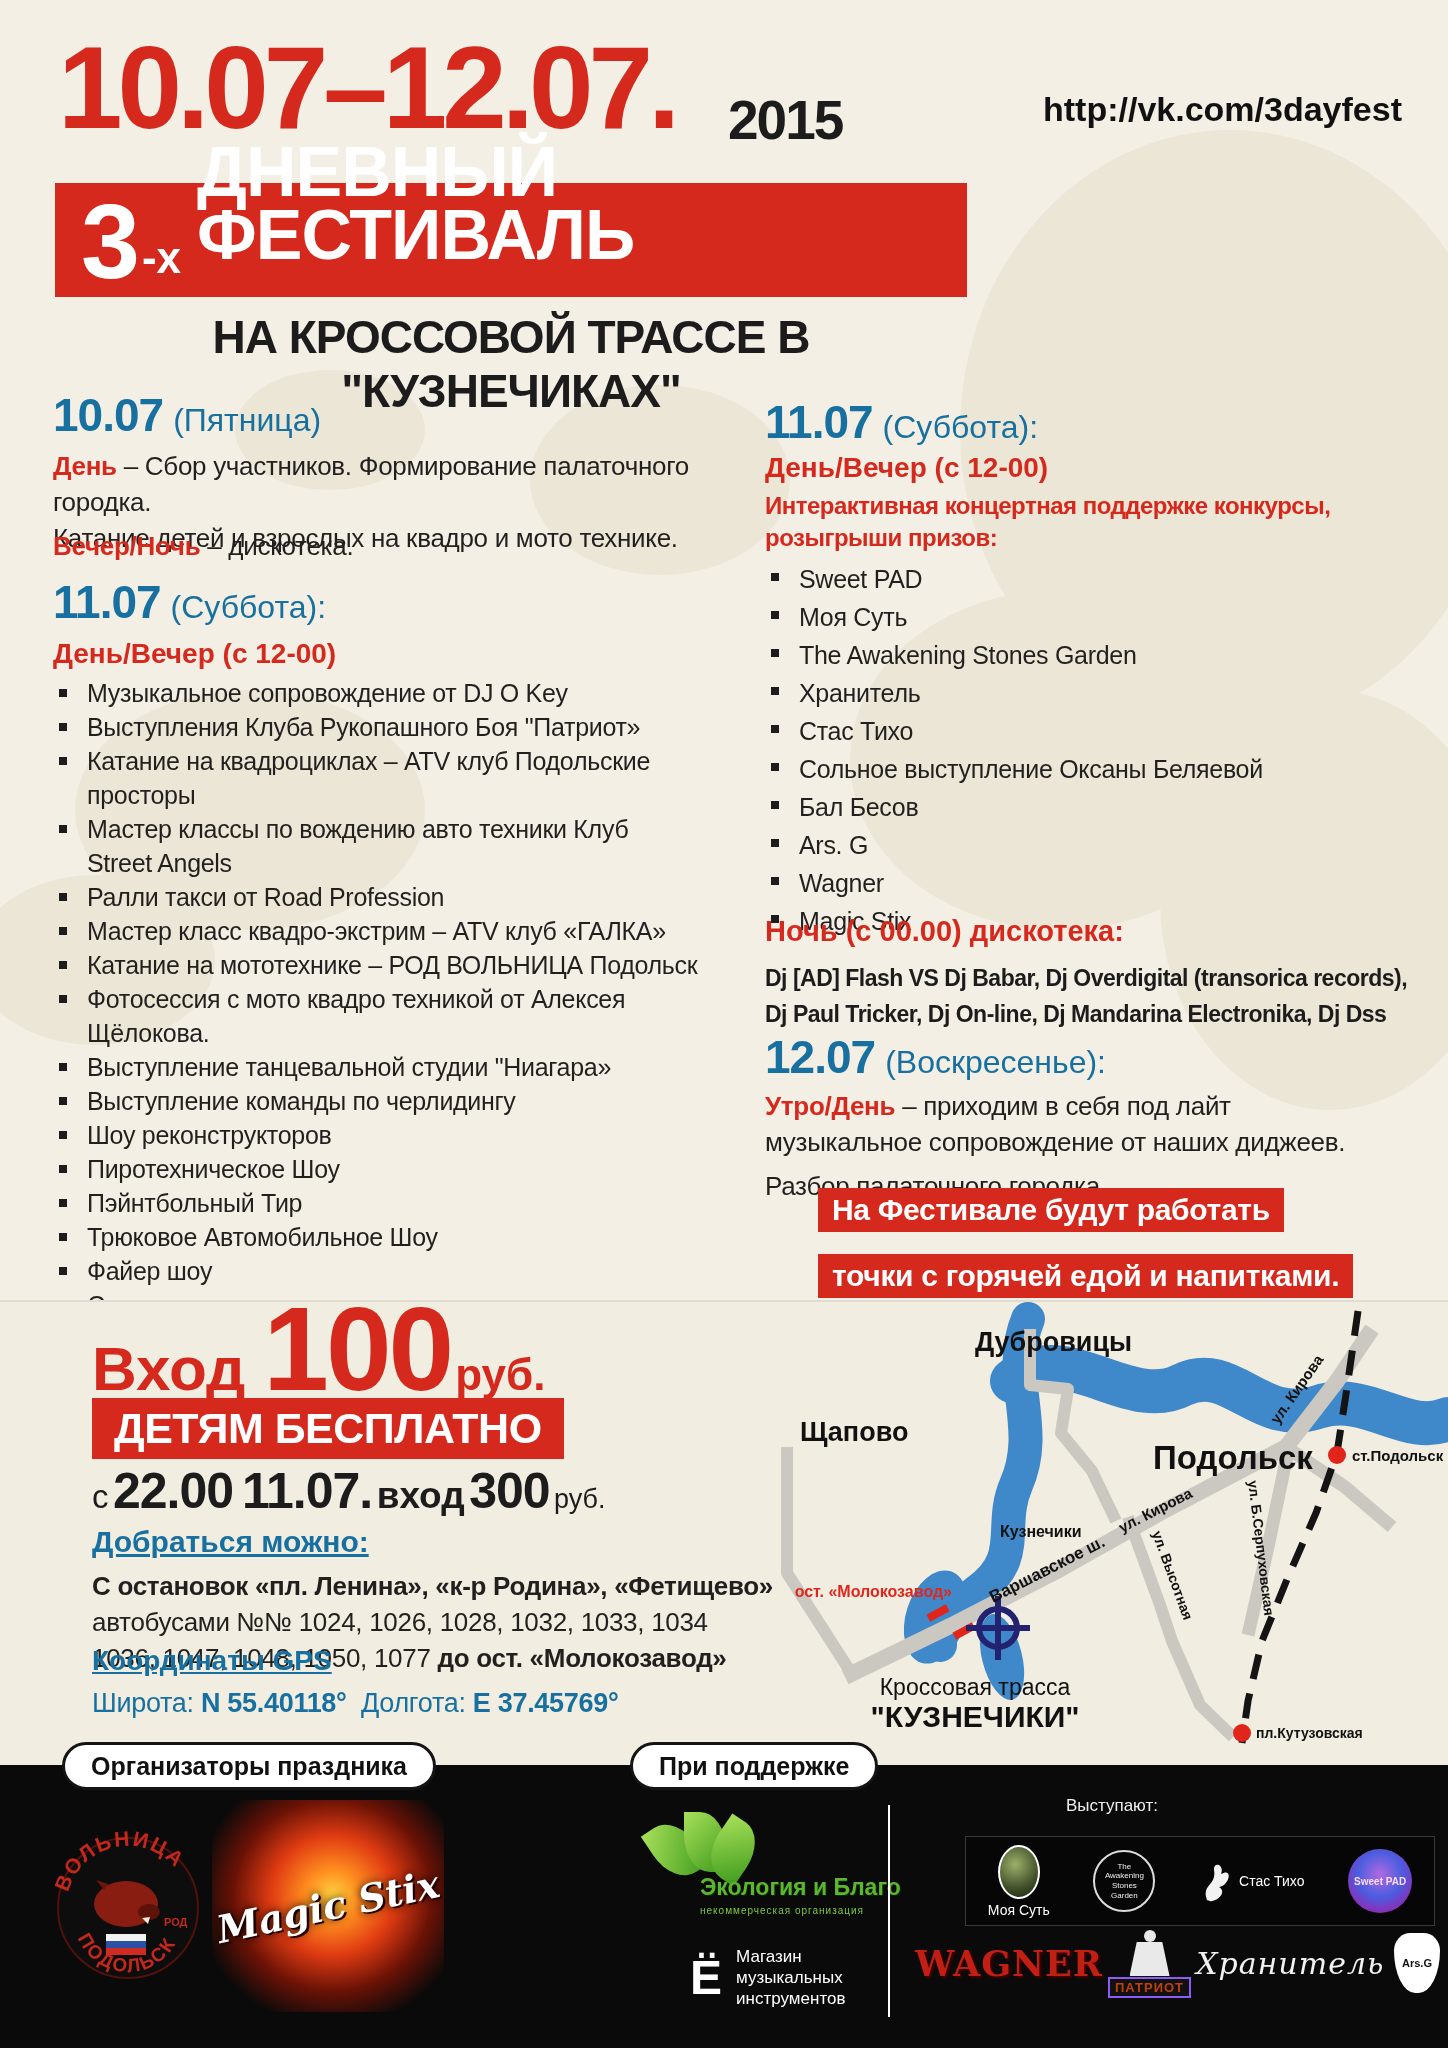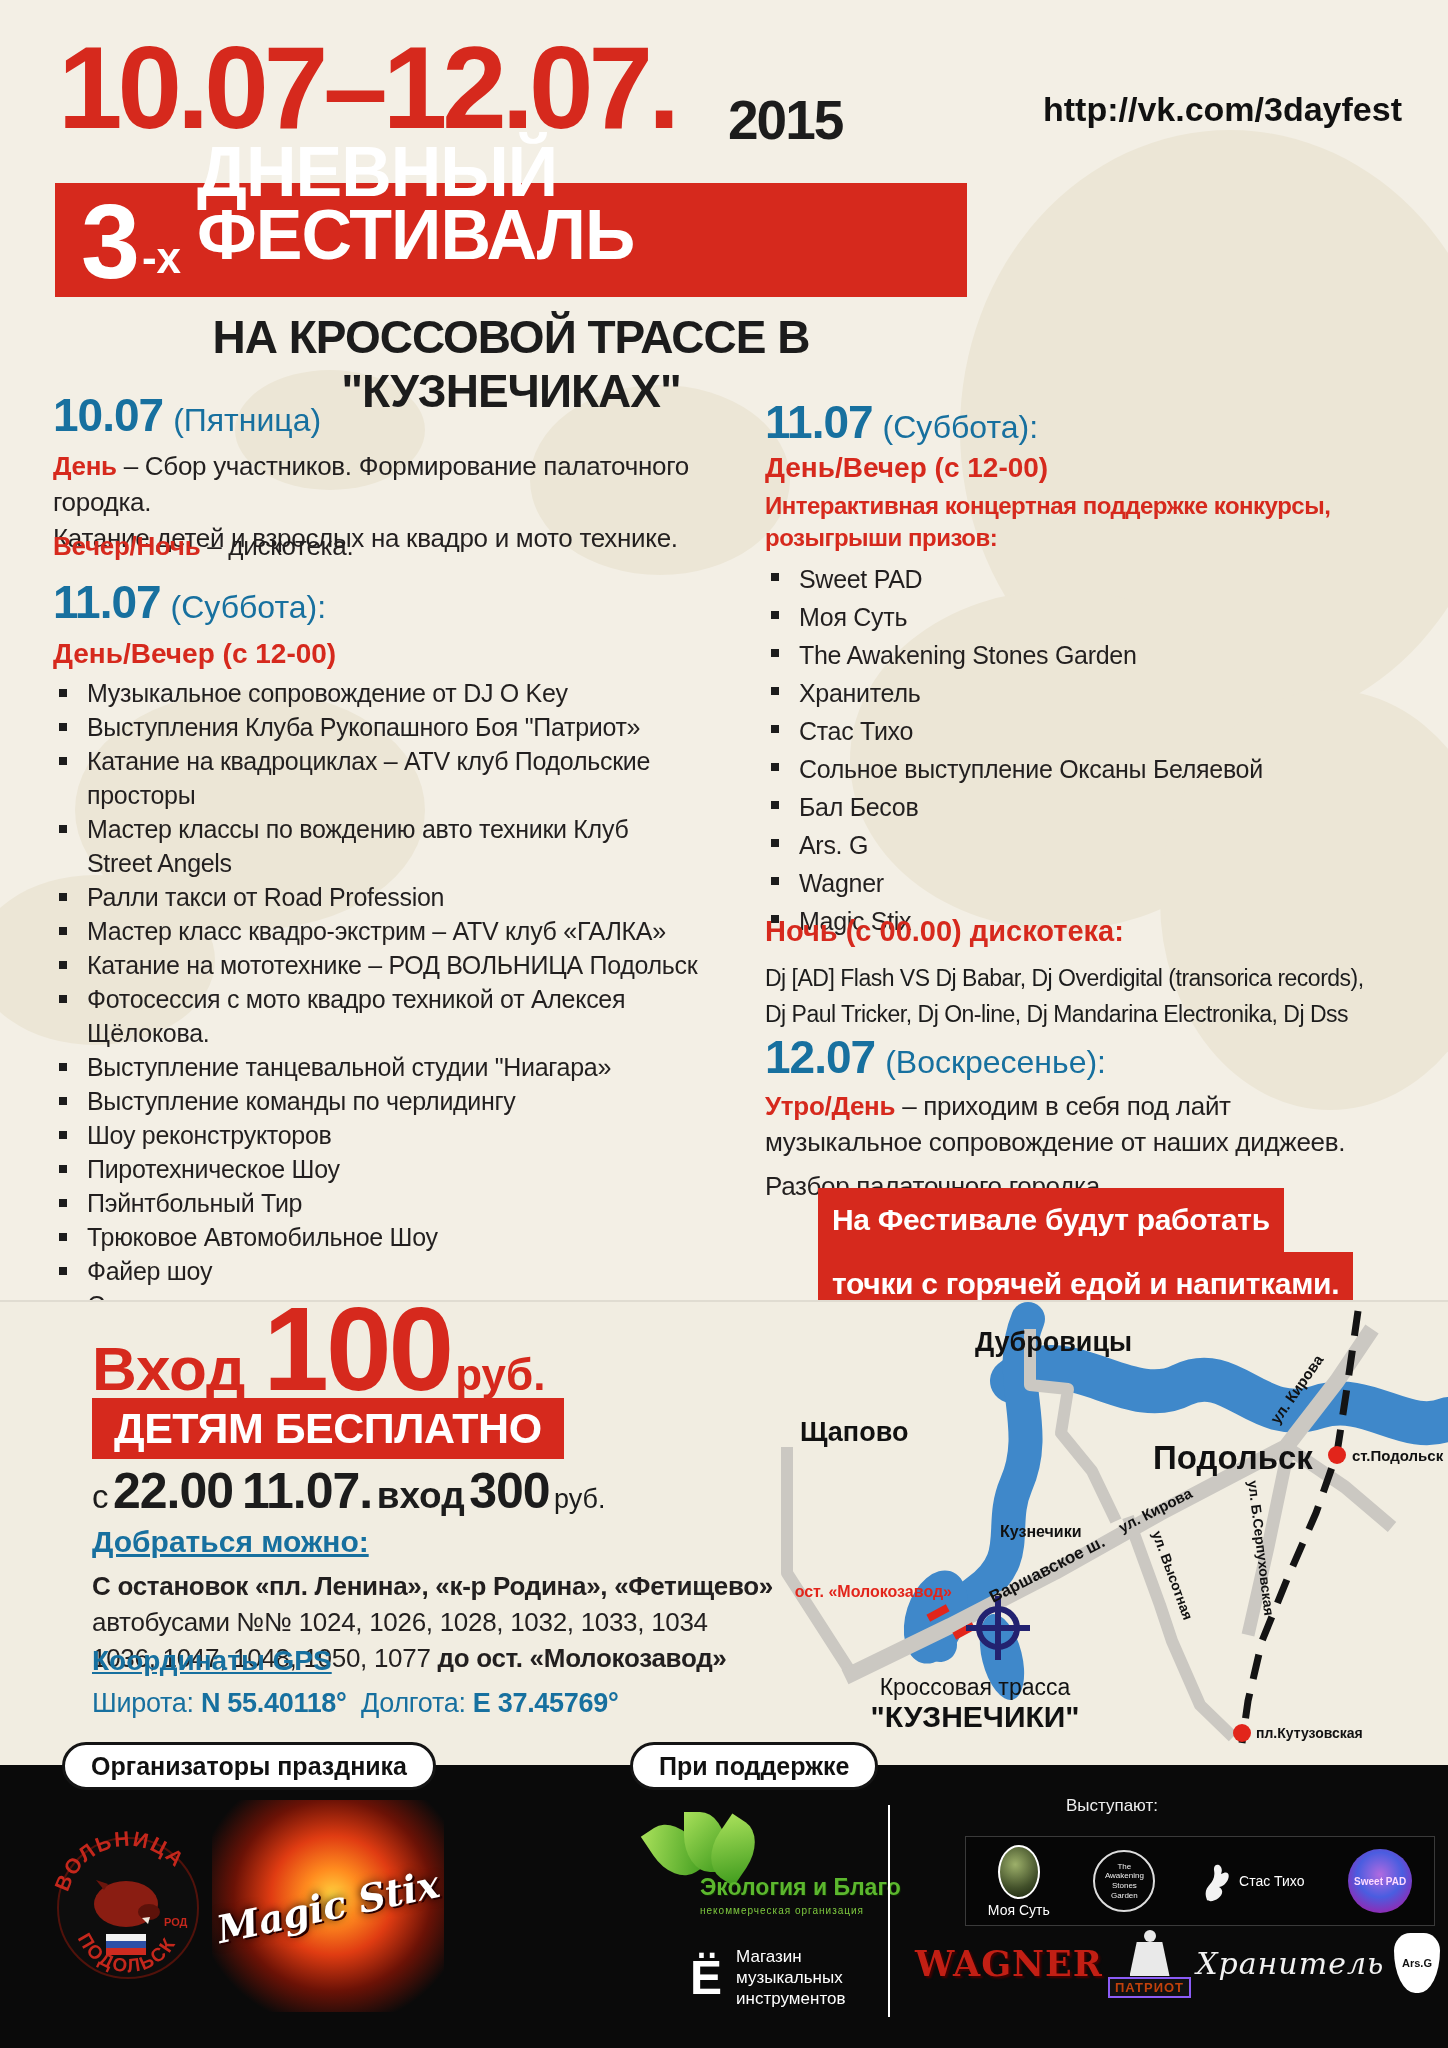--- a/index.html
+++ b/index.html
@@ -20,22 +20,22 @@
   
   .datehead .d{font-size:46px;font-weight:bold;color:#17709f;letter-spacing:-1px}
   .datehead .w{font-size:32px;color:#17709f;margin-left:10px}
   .session{font-size:28px;font-weight:bold;color:#d6291d}
   .bodytxt{font-size:26px;color:#221f1f;letter-spacing:-.3px;line-height:36px}
   ul.evlist{list-style:none;font-size:25px;color:#221f1f;letter-spacing:-.3px}
   ul.evlist li{position:relative;padding-left:34px;line-height:34px}
   ul.evlist.wide li{line-height:38px}
   ul.evlist li::before{content:"";position:absolute;left:6px;top:13px;width:8px;height:8px;background:#1c1c1c}
   .njlabel{font-size:29px;font-weight:bold;color:#d6291d}
-  .djline{font-size:23px;font-weight:normal;color:#1c1c1c;letter-spacing:-.5px;line-height:36px;white-space:nowrap}
-  .notice-line{display:table;background:#d6291d;color:#fff;font-size:30px;font-weight:bold;padding:15px 14px;margin-bottom:0;letter-spacing:-.3px}
+  .djline{font-size:23px;font-weight:bold;color:#1c1c1c;letter-spacing:-.5px;line-height:36px;white-space:nowrap}
+  .notice-line{display:table;background:#d6291d;color:#fff;font-size:30px;font-weight:bold;padding:5px 14px;margin-bottom:22px;letter-spacing:-.3px}
   
   .bottom-band{left:0;top:1300px;width:1448px;height:465px;background:#f1ede1;border-top:2px solid rgba(0,0,0,.07)}
   .entry-row{left:92px;top:1296px;display:flex;align-items:baseline;color:#d6291d;font-weight:bold}
   .entry-row .w1{font-size:62px}
   .entry-row .p{font-size:118px;line-height:.9;margin-left:18px;letter-spacing:-3px}
   .entry-row .r{font-size:44px;margin-left:4px}
   .kids{left:92px;top:1398px;background:#d6291d;color:#fff;font-size:43px;font-weight:bold;padding:6px 22px;letter-spacing:-.5px}
   .late-row{left:92px;top:1462px;display:flex;align-items:baseline;color:#1c1c1c}
   .late-row .sm{font-size:33px}
   .late-row .lg{font-size:50px;font-weight:bold;letter-spacing:-1px}

